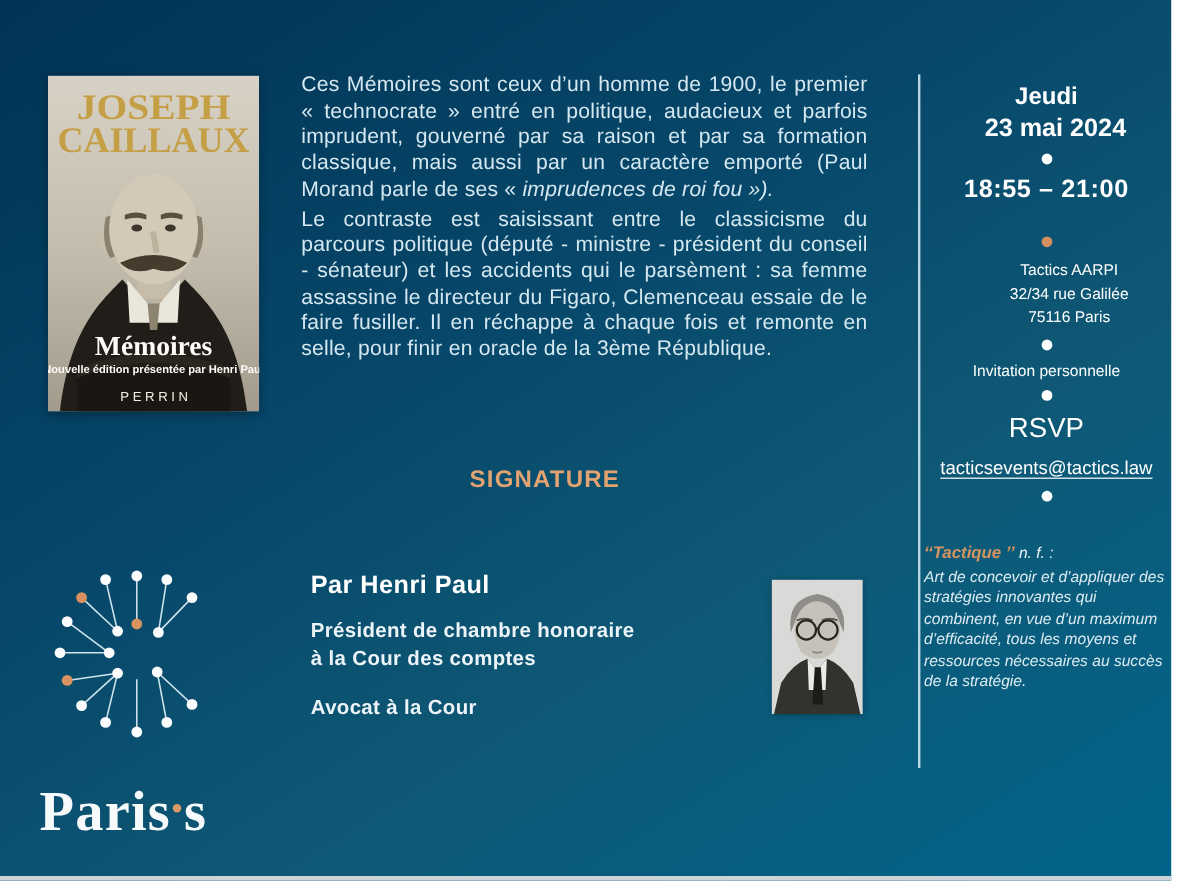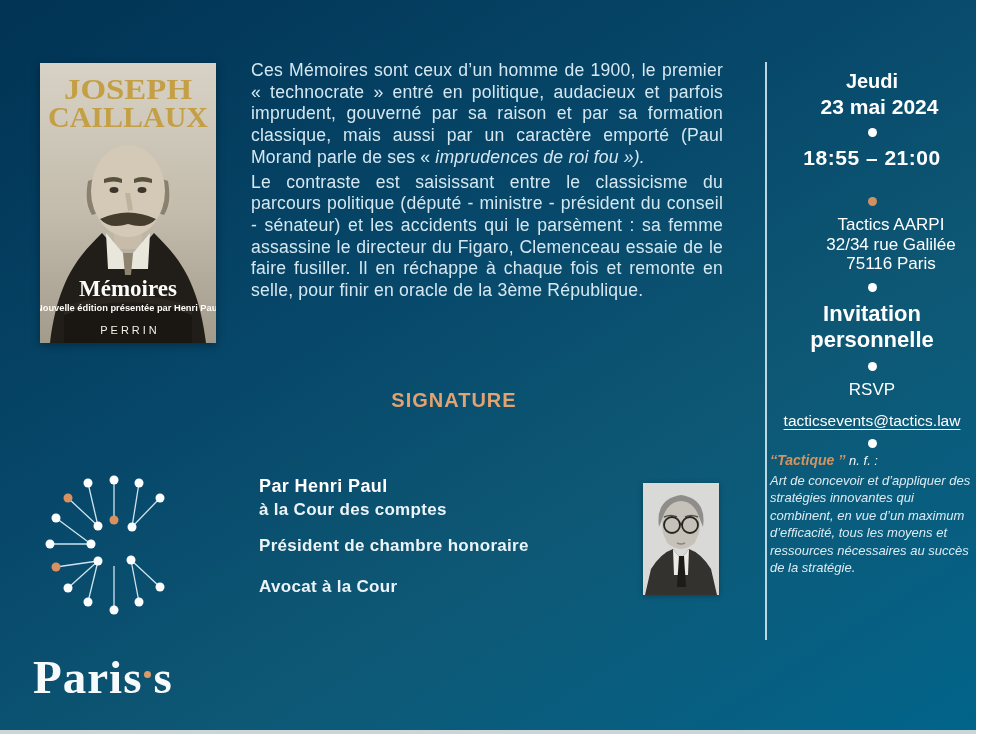--- a/index.html
+++ b/index.html
@@ -21,21 +21,21 @@
     font-size:17.6px; line-height:21.7px; text-align:justify; letter-spacing:.2px; }
   .description p { margin:3px; }
   .description i { font-style:italic; }
 
   
   .signature { position:absolute; left:250px; top:389px; width:408px; text-align:center;
     font-size:20px; font-weight:700; letter-spacing:1px; color:#e2a371; }
 
   
   .speaker { position:absolute; left:259px; top:476px; color:#ffffff; }
-  .speaker-name { font-size:18px; font-weight:700; letter-spacing:.4px; }
+  .speaker-name { font-size:21px; font-weight:700; letter-spacing:.4px; }
   .speaker-title { font-size:17px; font-weight:700; color:#ecf4f8; letter-spacing:.3px; }
   .t1 { margin-top:16px; }
   .t2 { margin-top:3px; }
   .t3 { margin-top:21px; }
 
   
   .portrait { position:absolute; left:643px; top:483px; width:76px; height:112px; box-shadow:0 1px 5px rgba(0,0,0,.3); }
 
   
   .logo-svg { position:absolute; left:44px; top:474px; width:122px; height:142px; }
@@ -50,23 +50,23 @@
 
   
   .sidebar { position:absolute; left:766px; top:70px; width:212px; text-align:center; color:#ffffff; }
   .sb-day  { font-size:20px; font-weight:700; }
   .sb-date { font-size:21px; font-weight:700; margin-top:2px;padding-left:15px; }
   .bullet { width:9px; height:9px; border-radius:50%; margin:9px auto; }
   .bullet.white  { background:#ffffff; }
   .bullet.orange { background:#d38f60; }
   .b-sp { margin-top:27px; }
   .sb-time { font-size:21px; font-weight:700; letter-spacing:.5px; }
-  .sb-venue, .sb-addr { font-size:17px; line-height:19.5px;margin-left:38px; }
-  .sb-invite { font-size:22px;font-weight:bold; }
-  .sb-rsvp { font-size:17px; }
+  .sb-venue, .sb-addr { font-size:13px; line-height:19.5px;margin-left:38px; }
+  .sb-invite { font-size:13px; }
+  .sb-rsvp { font-size:23px; }
   .sb-email { font-size:15.5px; color:#ffffff; text-decoration:underline; text-underline-offset:3px; display:inline-block; margin-top:12px; cursor:pointer; }
 
   
   .definition { position:absolute; left:770px; top:452px; width:202px; 
     font-style:italic; color:#dcebf2; font-size:13px; line-height:17.5px; }
   .def-term { color:#d4945f; font-weight:700; font-size:14px; }
   .def-gram { color:#f0f6fa; }
   .def-body { margin-top:2px; }
 </style>
 </head>
@@ -114,22 +114,22 @@
 
   <div class="description">
     <p><span>Ces Mémoires sont ceux d’un homme de 1900, le premier « technocrate » entré en politique, audacieux et parfois imprudent, gouverné par sa raison et par sa formation classique, mais aussi par un caractère emporté (Paul Morand parle de ses « </span><i>imprudences de roi fou »).</i></p>
     <p>Le contraste est saisissant entre le classicisme du parcours politique (député - ministre - président du conseil - sénateur)  et les accidents qui le parsèment : sa femme assassine le directeur du Figaro, Clemenceau essaie de le faire fusiller. Il en réchappe à chaque fois et remonte en selle, pour finir en oracle de la 3ème République.</p>
   </div>
 
   <div class="signature">SIGNATURE</div>
 
   <div class="speaker">
     <div class="speaker-name">Par Henri Paul</div>
+    <div class="speaker-title t1">Président de chambre honoraire</div>
     <div class="speaker-title t2">à la Cour des comptes</div>
-    <div class="speaker-title t1">Président de chambre honoraire</div>
     <div class="speaker-title t3">Avocat à la Cour</div>
   </div>
 
   <div class="portrait">
     <svg width="76" height="112" viewBox="0 0 76 112">
       <rect width="76" height="112" fill="#d9d9d7"></rect>
       <path d="M16,44 Q12,16 38,12 Q64,16 60,44 L56,34 Q50,20 38,20 Q26,20 20,34 Z" fill="#8e8d8a"></path>
       <ellipse cx="38" cy="42" rx="19" ry="24" fill="#c6c2ba"></ellipse>
       <ellipse cx="38" cy="56" rx="15" ry="9" fill="#c6c2ba"></ellipse>
       <path d="M21,34 Q28,31 34,34" stroke="#55534d" stroke-width="1.6" fill="none"></path>

